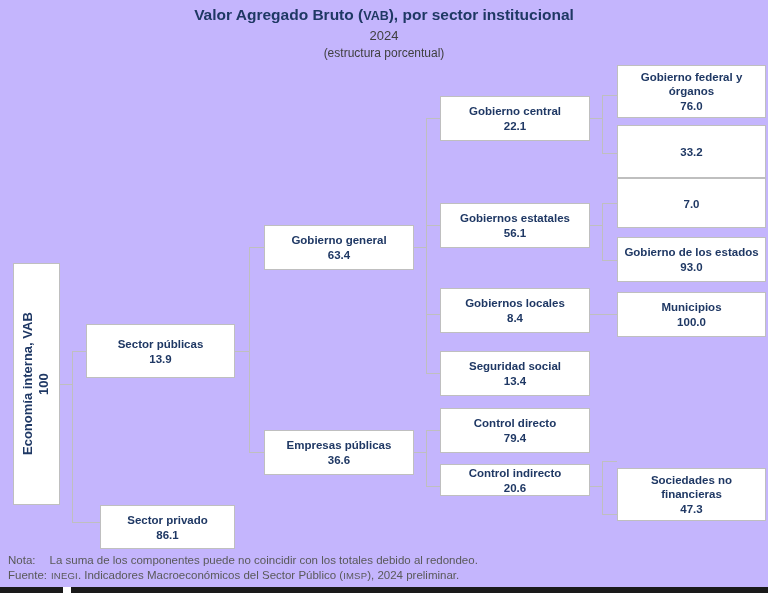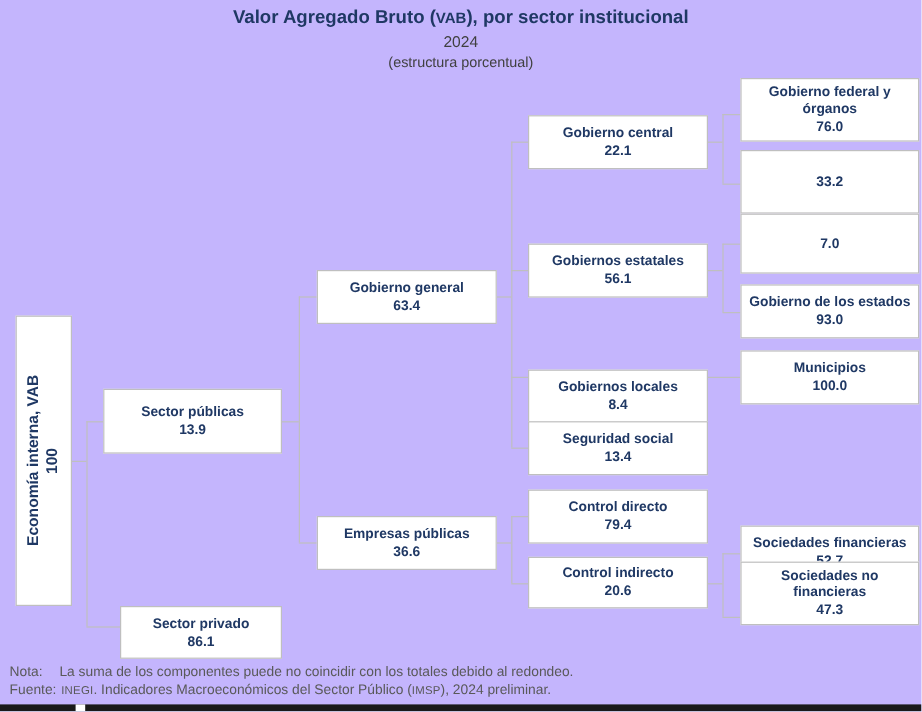--- a/index.html
+++ b/index.html
@@ -200,33 +200,33 @@
   </div>
 
   <div class="node" style="left:440px; top:96px; width:150px; height:45px;">
     <span class="label">Gobierno central</span>
     <span class="value">22.1</span>
   </div>
   <div class="node" style="left:440px; top:203px; width:150px; height:45px;">
     <span class="label">Gobiernos estatales</span>
     <span class="value">56.1</span>
   </div>
-  <div class="node" style="left:440px; top:308px; width:150px; height:45px;">
+  <div class="node" style="left:440px; top:288px; width:150px; height:45px;">
     <span class="label">Gobiernos locales</span>
     <span class="value">8.4</span>
   </div>
   <div class="node" style="left:440px; top:351px; width:150px; height:45px;">
     <span class="label">Seguridad social</span>
     <span class="value">13.4</span>
   </div>
   <div class="node" style="left:440px; top:408px; width:150px; height:45px;">
     <span class="label">Control directo</span>
     <span class="value">79.4</span>
   </div>
-  <div class="node" style="left:440px; top:464px; width:150px; height:43px;">
+  <div class="node" style="left:440px; top:464px; width:150px; height:32px;">
     <span class="label">Control indirecto</span>
     <span class="value">20.6</span>
   </div>
 
   <div class="node" style="left:617px; top:65px; width:149px; height:53px;">
     <span class="label">Gobierno federal y órganos</span>
     <span class="value">76.0</span>
   </div>
   <div class="node" style="left:617px; top:125px; width:149px; height:53px;">
     <span class="value">33.2</span>
@@ -235,24 +235,20 @@
     <span class="value">7.0</span>
   </div>
   <div class="node" style="left:617px; top:237px; width:149px; height:45px;">
     <span class="label">Gobierno de los estados</span>
     <span class="value">93.0</span>
   </div>
   <div class="node" style="left:617px; top:292px; width:149px; height:45px;">
     <span class="label">Municipios</span>
     <span class="value">100.0</span>
   </div>
-  <div class="node" style="left:617px; top:438px; width:149px; height:45px;">
-    <span class="label">Sociedades financieras</span>
-    <span class="value">52.7</span>
-  </div>
   <div class="node" style="left:617px; top:468px; width:149px; height:53px;">
     <span class="label">Sociedades no financieras</span>
     <span class="value">47.3</span>
   </div>
 
   <div class="footer">
     <div class="row"><span class="lead">Nota:</span><span class="gap"></span><span>La suma de los componentes puede no coincidir con los totales debido al redondeo.</span></div>
     <div class="row"><span class="lead">Fuente:</span><span style="display:inline-block;width:4px;"></span><span class="sc">INEGI</span><span>. Indicadores Macroeconómicos del Sector Público (</span><span class="sc">IMSP</span><span>), 2024 preliminar.</span></div>
   </div>
 

